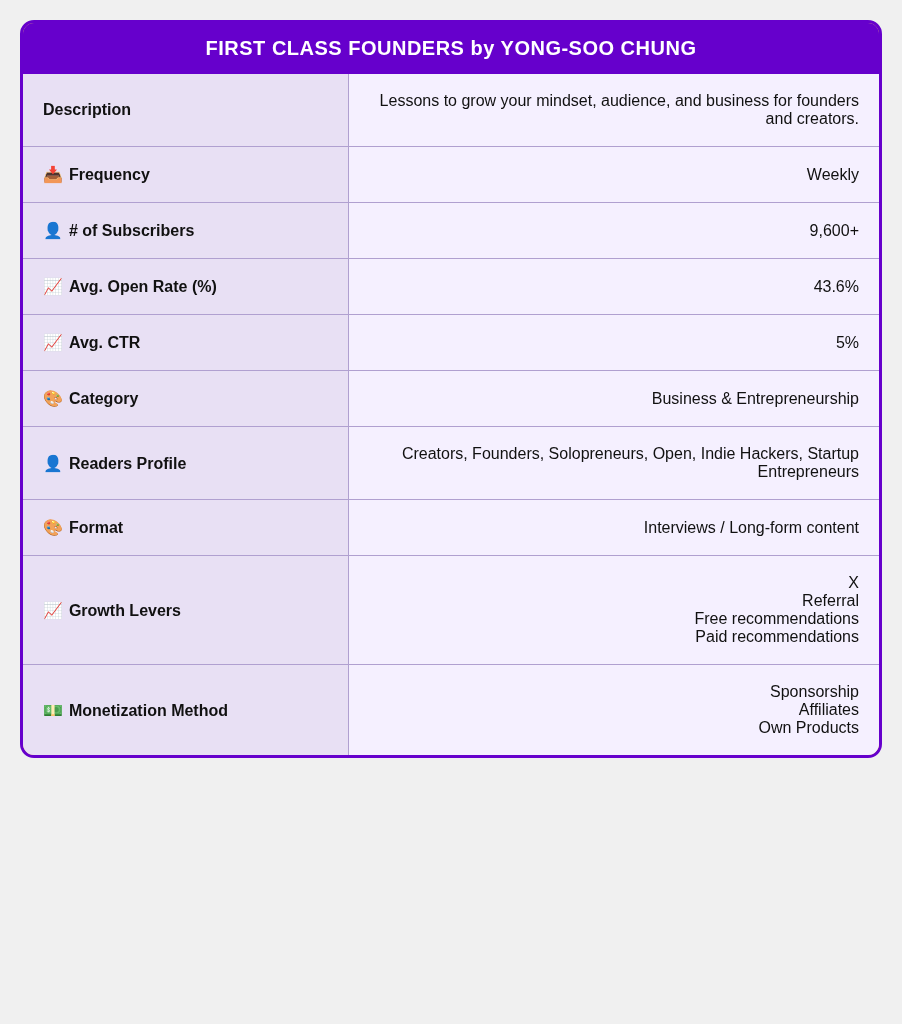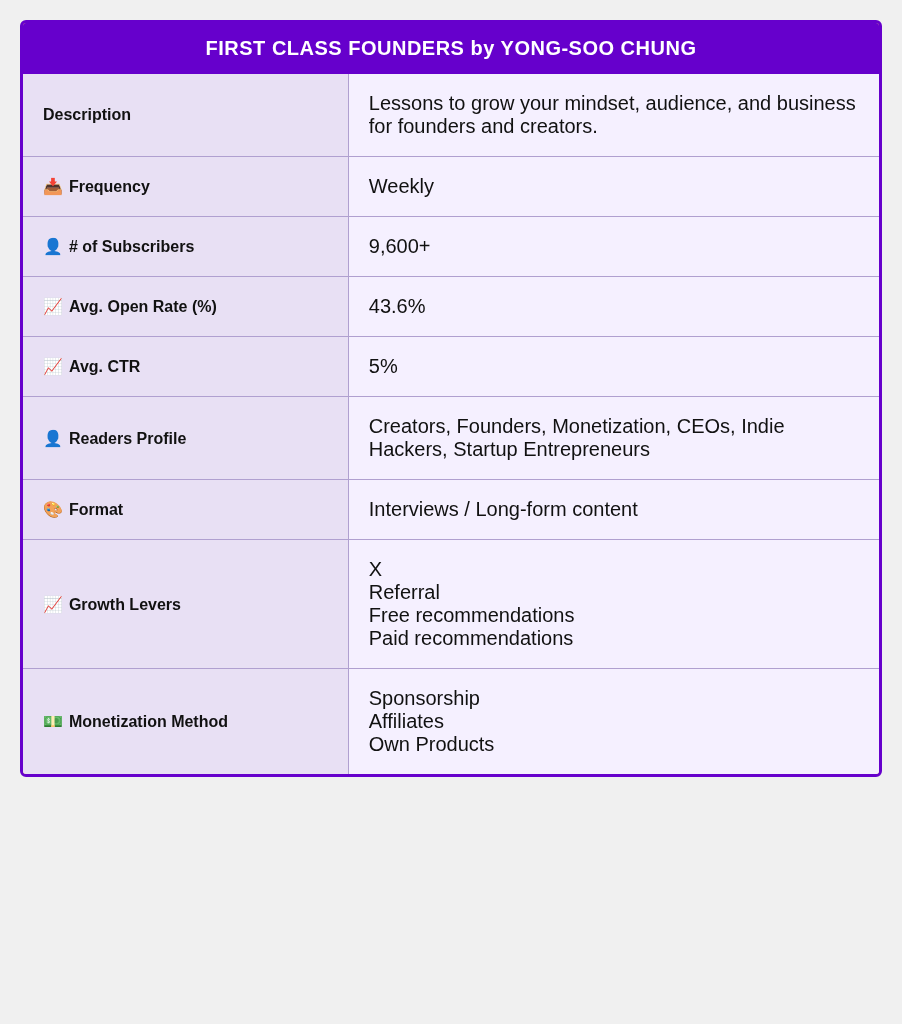--- a/index.html
+++ b/index.html
@@ -8,21 +8,21 @@
       font-family: Arial, sans-serif;
       display: flex;
       justify-content: center;
       align-items: flex-start;
       padding: 20px;
       min-height: 1024px;
     }
     .card {
       width: 862px;
       border: 3px solid #6600cc;
-      border-radius: 6px;
+      border-radius: 14px;
       overflow: hidden;
       background: #fdba74;
     }
     .card-title {
       background: #6600cc;
       color: #fff;
       text-align: center;
       font-size: 20px;
       font-weight: bold;
       padding: 14px 10px;
@@ -46,23 +46,23 @@
       width: 38%;
       background: #e8e0f4;
       font-size: 16px;
       font-weight: bold;
       color: #111;
       border-right: 1.5px solid #b0a0d0;
     }
     td.value-cell {
       width: 62%;
       background: #f5f0ff;
-      font-size: 20px;
+      font-size: 16px;
       color: #111;
-      text-align: left;
+      text-align: right;
     }
     .emoji {
       margin-right: 6px;
       font-style: normal;
     }
   </style>
 </head>
 <body>
 
 <div class="card">
@@ -83,22 +83,26 @@
         </tr>
         <tr>
           <td class="label-cell"><span class="emoji">📈</span><span>Avg. Open Rate (%)</span></td>
           <td class="value-cell">43.6%</td>
         </tr>
         <tr>
           <td class="label-cell"><span class="emoji">📈</span><span>Avg. CTR</span></td>
           <td class="value-cell">5%</td>
         </tr>
         <tr>
+          <td class="label-cell"><span class="emoji">🎨</span><span>Category</span></td>
+          <td class="value-cell">Business &amp; Entrepreneurship</td>
+        </tr>
+        <tr>
           <td class="label-cell"><span class="emoji">👤</span><span>Readers Profile</span></td>
-          <td class="value-cell">Creators, Founders, Monetization, CEOs, Indie Hackers, Startup Entrepreneurs</td>
+          <td class="value-cell">Creators, Founders, Solopreneurs, Open, Indie Hackers, Startup Entrepreneurs</td>
         </tr>
         <tr>
           <td class="label-cell"><span class="emoji">🎨</span><span>Format</span></td>
           <td class="value-cell">Interviews / Long-form content</td>
         </tr>
         <tr>
           <td class="label-cell"><span class="emoji">📈</span><span>Growth Levers</span></td>
           <td class="value-cell"><span>X</span><br><span>Referral</span><br><span>Free recommendations</span><br><span>Paid recommendations</span></td>
         </tr>
         <tr>

